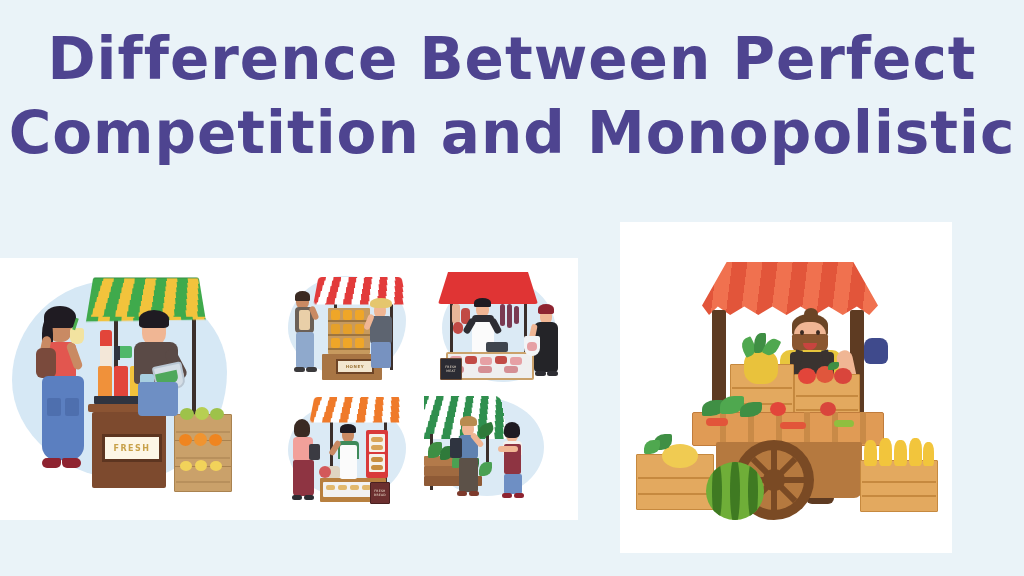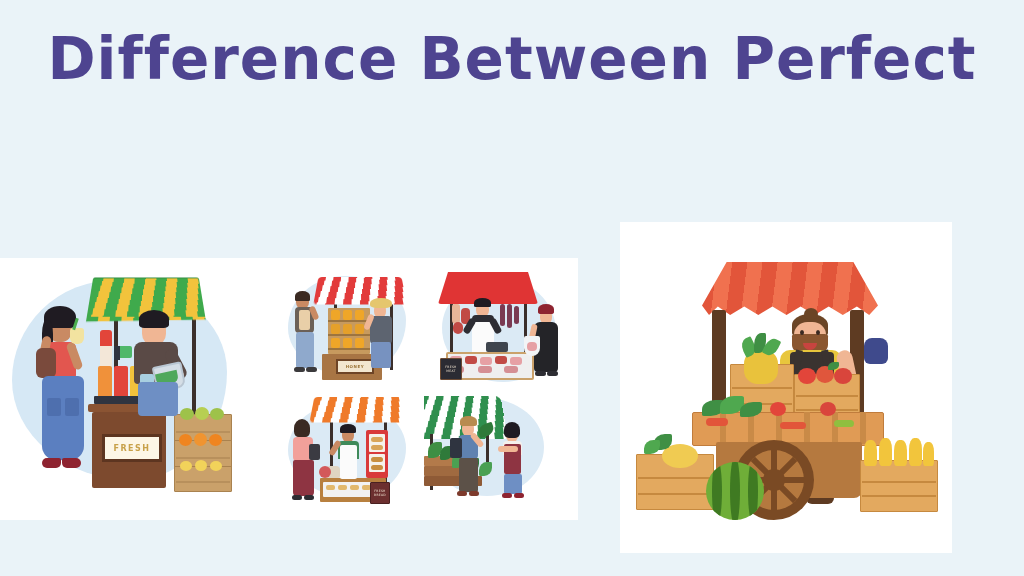--- a/index.html
+++ b/index.html
@@ -115,20 +115,21 @@
   .apple{position:absolute;border-radius:50%;background:#e0563c;}
   .pine{position:absolute;background:#e9c23c;border-radius:40%;}
 </style>
 </head>
 <body>
 
 <div class="stage">
 
   <div class="title-block">
     <span class="title-line">Difference Between Perfect</span>
+    <span class="title-line">Competition and Monopolistic</span>
   </div>
 
   <div class="panel" id="panel-left">
 
     <div class="scene" id="scene-juice">
       <div class="blob" style="left:8px;top:18px;width:215px;height:200px;background:#d6e8f5;border-radius:48% 52% 44% 56%/50% 46% 54% 50%;"></div>
 
       <div class="pole" style="left:110px;top:48px;width:4px;height:120px;"></div>
       <div class="pole" style="left:188px;top:48px;width:4px;height:130px;"></div>
 

